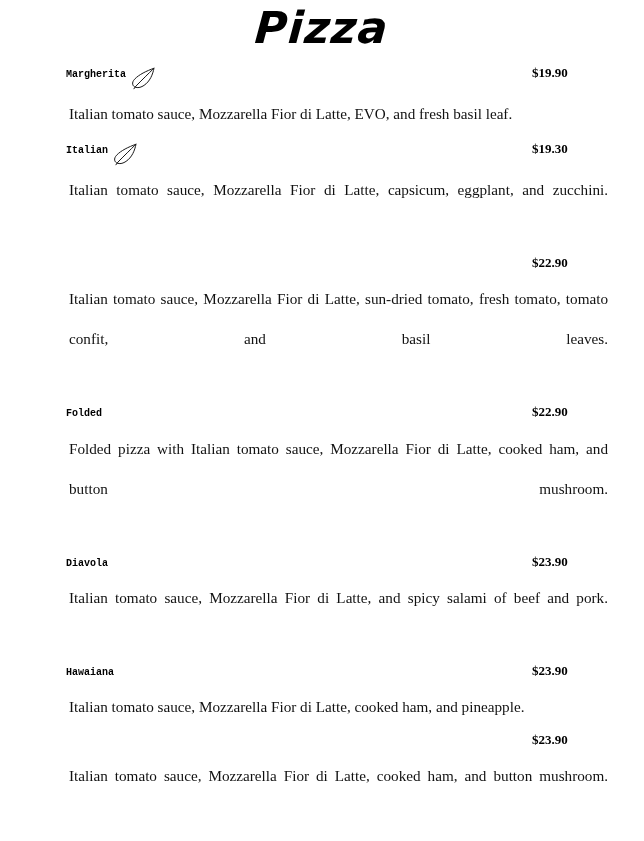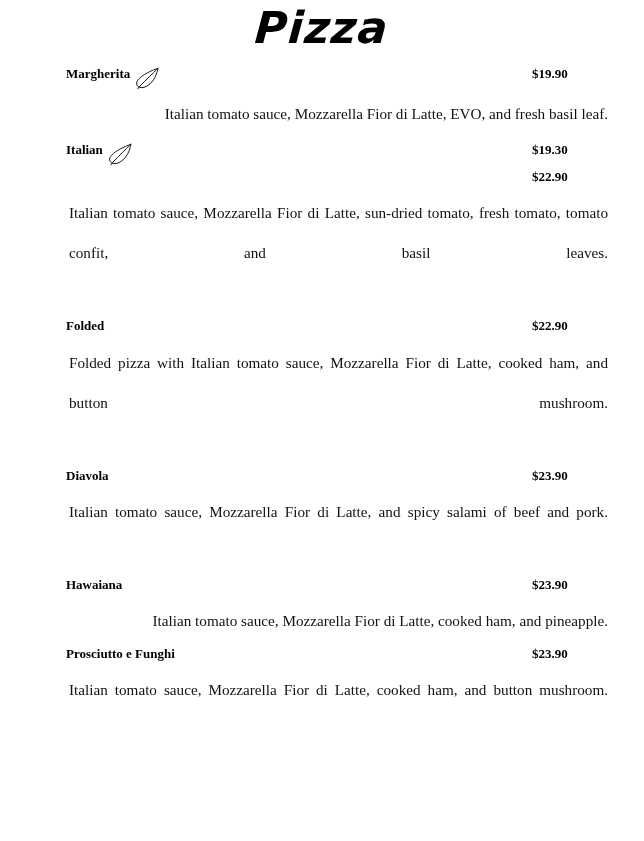--- a/index.html
+++ b/index.html
@@ -59,23 +59,23 @@
     margin-bottom: 9px;
   }
 
   .item-name-wrap {
     display: flex;
     align-items: center;
     flex: 0 0 auto;
   }
 
   .item-name {
-    font-family: Liberation Serif, serif;
+    font-family: Liberation Mono, monospace;
     font-weight: 700;
-    font-size: 13px;
+    font-size: 10px;
     line-height: 1.1;
     color: #000000;
     white-space: nowrap;
   }
 
   .leaf-icon {
     display: inline-block;
     width: 30px;
     height: 30px;
     margin-left: 2px;
@@ -110,22 +110,21 @@
     text-justify: inter-word;
     margin: 0;
     padding: 0 36px 0 69px;
   }
   .item-desc:after {
     content: "";
     display: inline-block;
     width: 100%;
   }
   .item-desc.single-line {
-    text-align: right;
-    margin-left: 24px;
+    text-align: left;
   }
   .item-desc.single-line:after { display: none; }
 </style>
 </head>
 <body>
 
 <div class="page">
 
   <h1 class="menu-title">Pizza</h1>
 
@@ -153,20 +152,21 @@
         <span class="leaf-icon">
           <svg viewBox="0 0 30 30" width="30" height="30" aria-hidden="true">
             <path d="M26.0 4.2 C18.5 7.0 11.0 10.5 6.6 15.2 C3.4 18.6 4.2 22.4 8.0 23.4 C13.0 24.7 19.5 20.0 22.8 13.6 C24.4 10.5 25.4 7.2 26.0 4.2 Z" fill="none" stroke="#1a1a1a" stroke-width="1.0" stroke-linejoin="round"></path>
             <path d="M26.0 4.2 C20.0 10.0 14.0 16.0 9.0 21.0 C7.6 22.4 6.6 23.6 5.9 24.8" fill="none" stroke="#1a1a1a" stroke-width="1.0" stroke-linecap="round"></path>
           </svg>
         </span>
       </span>
       <span class="item-dots"></span>
       <span class="item-price">$19.30</span>
     </div>
+    <p class="item-desc">Italian tomato sauce, Mozzarella Fior di Latte, capsicum, eggplant, and zucchini.</p>
   </li>
       <li class="menu-item">
     <div class="item-head">
       <span class="item-dots"></span>
       <span class="item-price">$22.90</span>
     </div>
     <p class="item-desc">Italian tomato sauce, Mozzarella Fior di Latte, sun-dried tomato, fresh tomato, tomato confit, and basil leaves.</p>
   </li>
       <li class="menu-item">
     <div class="item-head">
@@ -196,24 +196,20 @@
         <span class="item-name">Hawaiana</span>
 
       </span>
       <span class="item-dots"></span>
       <span class="item-price">$23.90</span>
     </div>
     <p class="item-desc single-line">Italian tomato sauce, Mozzarella Fior di Latte, cooked ham, and pineapple.</p>
   </li>
       <li class="menu-item">
     <div class="item-head">
-      <span class="item-name-wrap">
-        <span class="item-name">Prosciutto e Funghi</span>
-
-      </span>
       <span class="item-dots"></span>
       <span class="item-price">$23.90</span>
     </div>
     <p class="item-desc">Italian tomato sauce, Mozzarella Fior di Latte, cooked ham, and button mushroom.</p>
   </li>
     </ul>
 
 </div>
 
 </body></html>

